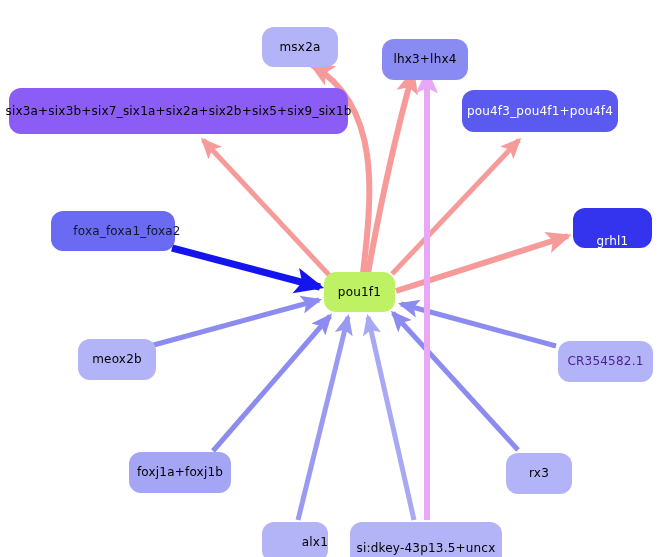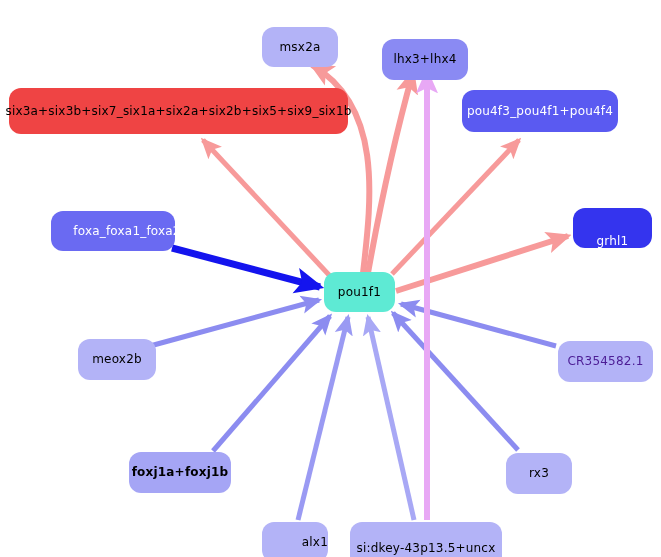--- a/index.html
+++ b/index.html
@@ -85,42 +85,42 @@
       <path d="M 427 504 L 427 56" fill="none" stroke="#e8a8f5" stroke-width="6" stroke-linecap="butt" marker-end="url(#arrow-12)"></path>
     </svg>
 
   <div id="node-layer">
       <div class="node" style="left: 262px; top: 11px; width: 76px; height: 40px; background: rgb(179, 179, 247); color: rgb(0, 0, 0); font-size: 12px;">
         <span class="node-label">msx2a</span>
       </div>
       <div class="node" style="left: 382px; top: 23px; width: 86px; height: 41px; background: rgb(138, 138, 243); color: rgb(0, 0, 0); font-size: 12px;">
         <span class="node-label">lhx3+lhx4</span>
       </div>
-      <div class="node" style="left: 9px; top: 72px; width: 339px; height: 46px; background: #ef4444; color: rgb(0, 0, 0); font-size: 12px;">
+      <div class="node" style="left: 9px; top: 72px; width: 339px; height: 46px; background: #8b5cf6; color: rgb(0, 0, 0); font-size: 12px;">
         <span class="node-label">six3a+six3b+six7_six1a+six2a+six2b+six5+six9_six1b</span>
       </div>
       <div class="node" style="left: 462px; top: 74px; width: 156px; height: 42px; background: rgb(90, 90, 241); color: rgb(255, 255, 255); font-size: 12px;">
         <span class="node-label">pou4f3_pou4f1+pou4f4</span>
       </div>
-      <div class="node" style="left: 51px; top: 195px; width: 124px; height: 40px; background: rgb(106, 106, 242); color: #ffffff; font-size: 12px; padding-left: 28px;">
+      <div class="node" style="left: 51px; top: 195px; width: 124px; height: 40px; background: rgb(106, 106, 242); color: #0f172a; font-size: 12px; padding-left: 28px;">
         <span class="node-label">foxa_foxa1_foxa2</span>
       </div>
       <div class="node" style="left: 573px; top: 192px; width: 79px; height: 40px; background: rgb(52, 52, 238); color: rgb(255, 255, 255); font-size: 12px; align-items: flex-end;">
         <span class="node-label">grhl1</span>
       </div>
-      <div class="node" style="left: 324px; top: 256px; width: 71px; height: 40px; background: #5eead4; color: rgb(0, 0, 0); font-size: 12px; text-align: right;">
+      <div class="node" style="left: 324px; top: 256px; width: 71px; height: 40px; background: #bef264; color: rgb(0, 0, 0); font-size: 12px; text-align: right;">
         <span class="node-label">pou1f1</span>
       </div>
       <div class="node" style="left: 78px; top: 323px; width: 78px; height: 41px; background: rgb(179, 179, 247); color: rgb(0, 0, 0); font-size: 12px;">
         <span class="node-label">meox2b</span>
       </div>
       <div class="node" style="left: 558px; top: 325px; width: 95px; height: 41px; background: rgb(179, 179, 247); color: #4c1d95; font-size: 12px;">
         <span class="node-label">CR354582.1</span>
       </div>
-      <div class="node" style="left: 129px; top: 436px; width: 102px; height: 41px; background: rgb(165, 165, 245); color: rgb(0, 0, 0); font-size: 12px; font-weight: bold;">
+      <div class="node" style="left: 129px; top: 436px; width: 102px; height: 41px; background: rgb(165, 165, 245); color: rgb(0, 0, 0); font-size: 12px;">
         <span class="node-label">foxj1a+foxj1b</span>
       </div>
       <div class="node" style="left: 506px; top: 437px; width: 66px; height: 41px; background: rgb(179, 179, 247); color: rgb(0, 0, 0); font-size: 12px;">
         <span class="node-label">rx3</span>
       </div>
       <div class="node" style="left: 262px; top: 506px; width: 66px; height: 40px; background: rgb(179, 179, 247); color: rgb(0, 0, 0); font-size: 12px; justify-content: flex-end;">
         <span class="node-label">alx1</span>
       </div>
       <div class="node" style="left: 350px; top: 506px; width: 152px; height: 52px; background: rgb(179, 179, 247); color: rgb(0, 0, 0); font-size: 12px;">
         <span class="node-label">si:dkey-43p13.5+uncx</span>

